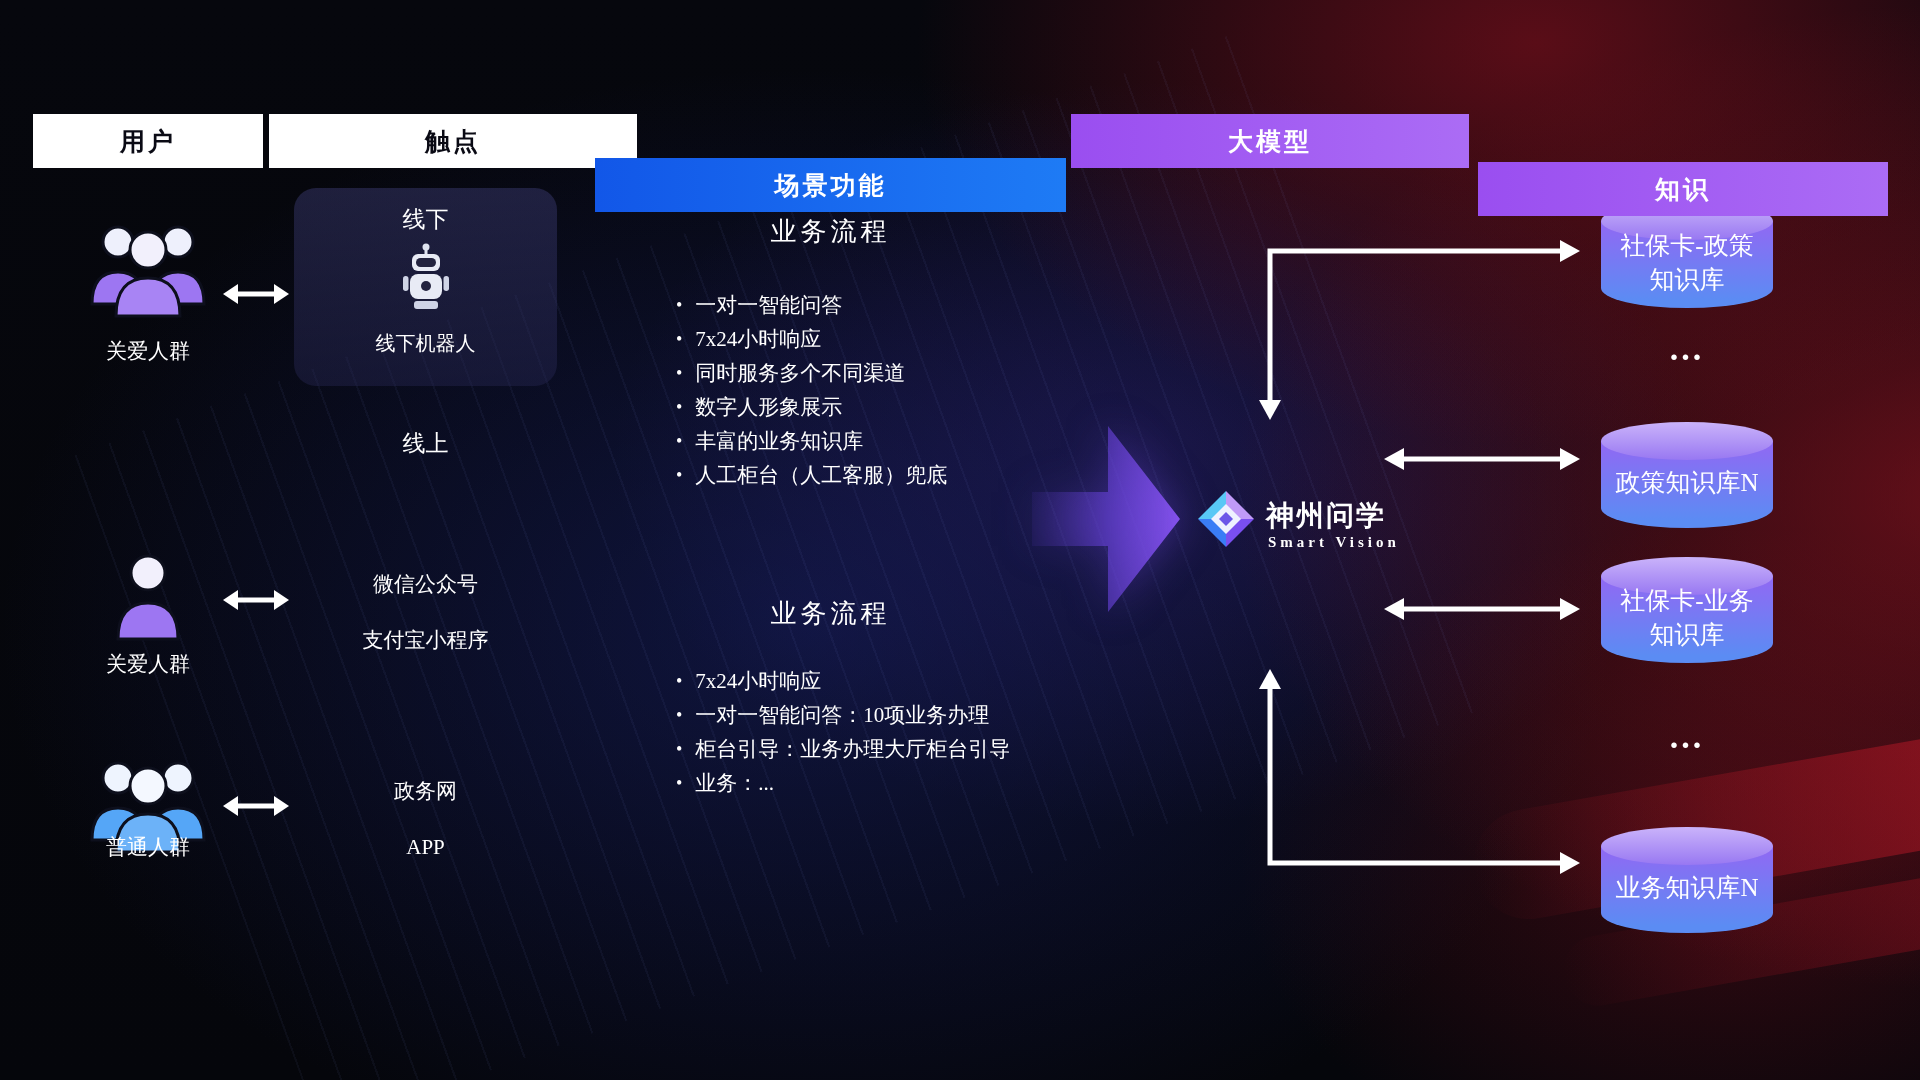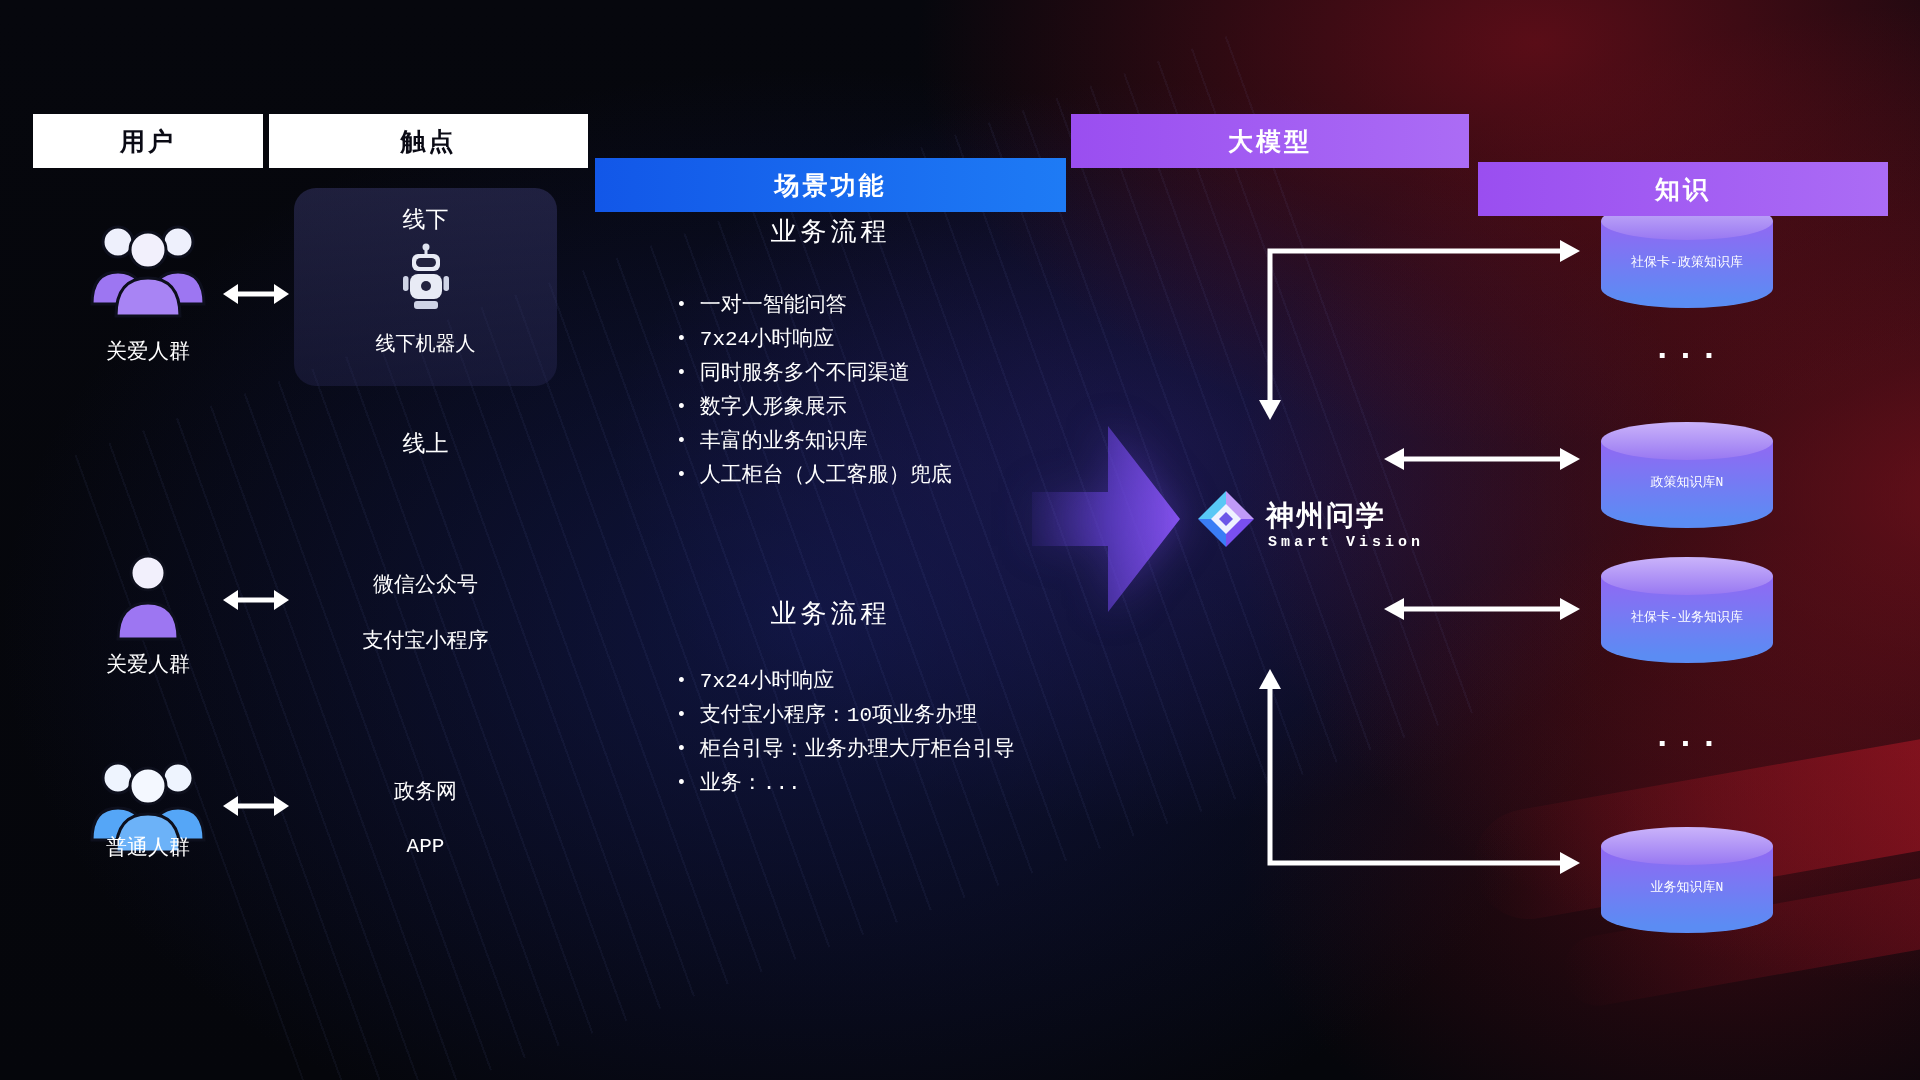--- a/index.html
+++ b/index.html
@@ -1,19 +1,19 @@
 <!DOCTYPE html>
 <html><head>
 <meta charset="utf-8">
 <style>
   * { margin:0; padding:0; box-sizing:border-box; }
   html,body { background:#000; }
   .stage {
     position:relative; width:1920px; height:1080px; overflow:hidden;
-    font-family:Liberation Mono, monospace; color:#fff;
+    font-family:Liberation Serif, serif; color:#fff;
     background:
       radial-gradient(1000px 650px at 80% 4%,  rgba(158,18,32,.55), transparent 62%),
       radial-gradient(1150px 760px at 103% 46%, rgba(178,22,36,.55), transparent 65%),
       radial-gradient(750px 520px at 90% 80%,  rgba(140,16,28,.35), transparent 65%),
       radial-gradient(1300px 900px at 42% 58%, rgba(28,38,125,.45), transparent 62%),
       radial-gradient(900px 620px at 60% 42%,  rgba(70,45,170,.30), transparent 60%),
       linear-gradient(180deg,#06070d,#05060b);
     padding-left: 14px;
   }
   .streaks {
@@ -28,21 +28,21 @@
   .swoosh2 { left:1560px; top:900px; width:480px; height:70px; border-radius:50px 0 0 50px;
     transform:rotate(-10deg);
     background:linear-gradient(90deg, rgba(120,12,24,0), rgba(140,16,30,.6)); }
 
   .hdr { position:absolute; top:114px; height:54px; z-index:4;
     display:flex; align-items:center; justify-content:center;
     font-size:25px; font-weight:bold; letter-spacing:3px; }
   .hdr.white  { background:#ffffff; color:#0a0a14; }
   .hdr.blue   { background:linear-gradient(90deg,#1257e8,#1e7bf5); color:#fff; }
   .hdr.purple { background:linear-gradient(90deg,#9a4ef0,#ab6cf5); color:#fff; }
-  #h1{left:33px;width:230px;} #h2{left:269px;width:319px;} #h3{left:595px;width:471px;margin-top:44px;}
+  #h1{left:33px;width:230px;} #h2{left:269px;width:368px;} #h3{left:595px;width:471px;margin-top:44px;}
   #h4{left:1071px;width:398px;} #h5{left:1478px;width:410px;margin-top:48px;}
 
   .abs { position:absolute; z-index:3; }
   .label { position:absolute; z-index:3; text-align:center; font-size:21px; color:#fff; }
 
   .panel { position:absolute; left:294px; top:188px; width:263px; height:198px; z-index:2;
     background:linear-gradient(180deg, rgba(58,58,112,.48), rgba(38,38,82,.42));
     border-radius:22px; }
   .panel .p-top { position:absolute; top:16px; width:100%; text-align:center; font-size:23px; }
   .panel .p-bot { position:absolute; top:142px; width:100%; text-align:center; font-size:20px; }
@@ -62,21 +62,21 @@
     letter-spacing:4px; z-index:4; }
 
   .cyl { position:absolute; left:1601px; width:172px; height:106px; z-index:3; }
   .cyl-top  { position:absolute; left:0; top:0; width:172px; height:38px; border-radius:50%;
     background:linear-gradient(180deg,#cab3fa,#9878f2); z-index:2; }
   .cyl-body { position:absolute; left:0; top:19px; width:172px; height:87px;
     border-radius:0 0 86px 86px / 0 0 20px 20px;
     background:linear-gradient(180deg,#8d6bf3 8%, #5b8cf3 92%); z-index:1; }
   .cyl-label { position:absolute; left:0; top:16px; width:172px; height:90px; z-index:3;
     display:flex; align-items:center; justify-content:center; text-align:center;
-    font-size:13px; line-height:1.35; padding:0 8px; }
+    font-size:25px; line-height:1.35; padding:0 8px; }
   #cyl1{top:202px;} #cyl2{top:422px;} #cyl3{top:557px;} #cyl4{top:827px;}
   .dots { position:absolute; left:1601px; width:172px; text-align:center; z-index:3;
     font-size:34px; font-weight:bold; letter-spacing:3px; }
   #dots1{top:330px;} #dots2{top:718px;}
 
   #flow-arrows { position:absolute; left:0; top:0; z-index:5; pointer-events:none; }
   #big-arrow  { position:absolute; left:1028px; top:416px; z-index:2;
     filter:drop-shadow(0 0 20px rgba(120,80,240,.5)); }
   .dbl { position:absolute; z-index:3; }
 </style>
@@ -173,21 +173,21 @@
     <li>7x24小时响应</li>
     <li>同时服务多个不同渠道</li>
     <li>数字人形象展示</li>
     <li>丰富的业务知识库</li>
     <li>人工柜台（人工客服）兜底</li>
   </ul>
 
   <div class="sc-title" style="top:596px;">业务流程</div>
   <ul class="sc-list" style="top:665px;">
     <li>7x24小时响应</li>
-    <li>支付宝小程序：10项业务办理</li>
+    <li>一对一智能问答：10项业务办理</li>
     <li>柜台引导：业务办理大厅柜台引导</li>
     <li>业务：...</li>
   </ul>
 
   <svg id="big-arrow" width="158" height="206" viewBox="0 0 158 206">
     <defs>
       <linearGradient id="agrad" x1="0" y1="0" x2="1" y2="0">
         <stop offset="0" stop-color="#5a3cc0" stop-opacity="0.12"></stop>
         <stop offset="0.5" stop-color="#6e46e6" stop-opacity="0.55"></stop>
         <stop offset="1" stop-color="#8a55f5" stop-opacity="0.95"></stop>

